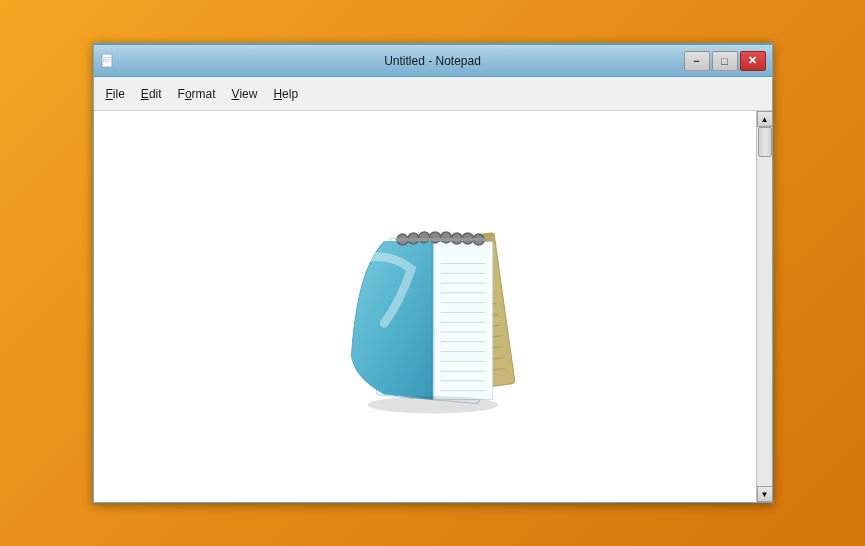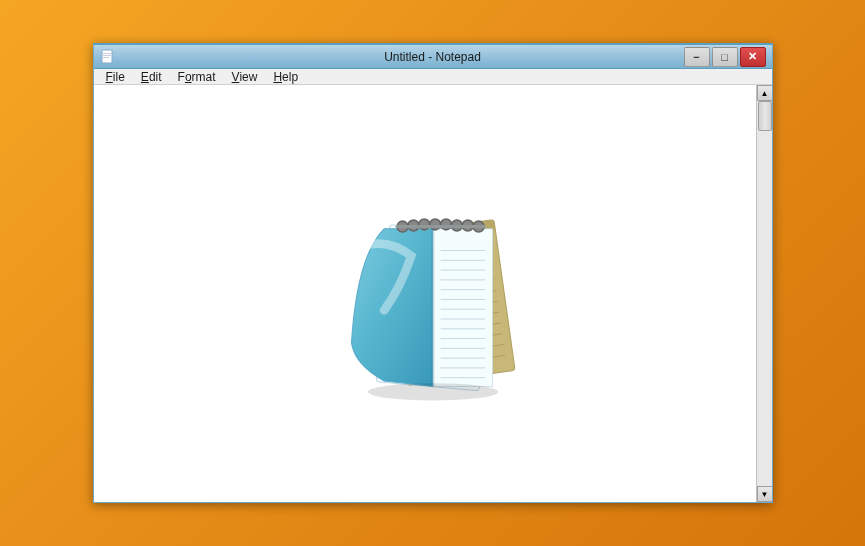--- a/index.html
+++ b/index.html
@@ -20,21 +20,21 @@
       height: 460px;
       border: 1px solid #6aabcc;
       border-top: 2px solid #5a9fc0;
       box-shadow: 0 2px 10px rgba(0,0,0,0.4), inset 0 1px 0 rgba(255,255,255,0.3);
       display: flex;
       flex-direction: column;
       background: #f0f0f0;
     }
 
     .title-bar {
-      height: 24px;
+      height: 32px;
       background: linear-gradient(to bottom, #b8d6e8 0%, #9ac5de 40%, #7ab0d0 100%);
       display: flex;
       align-items: center;
       justify-content: space-between;
       padding: 0 6px;
       border-bottom: 1px solid #5a9fc0;
       flex-shrink: 0;
     }
 
     .title-bar-left {
@@ -88,21 +88,21 @@
       background: linear-gradient(to bottom, #e0e0e0, #c8c8c8);
     }
 
     .win-btn-close {
       background: linear-gradient(to bottom, #e05050, #c03030);
       color: white;
       border-color: #a02020;
     }
 
     .menu-bar {
-      height: 16px;
+      height: 34px;
       background: #f0f0f0;
       display: flex;
       align-items: center;
       padding: 0 4px;
       border-bottom: 1px solid #d0d0d0;
       flex-shrink: 0;
     }
 
     .menu-item {
       padding: 2px 8px;

